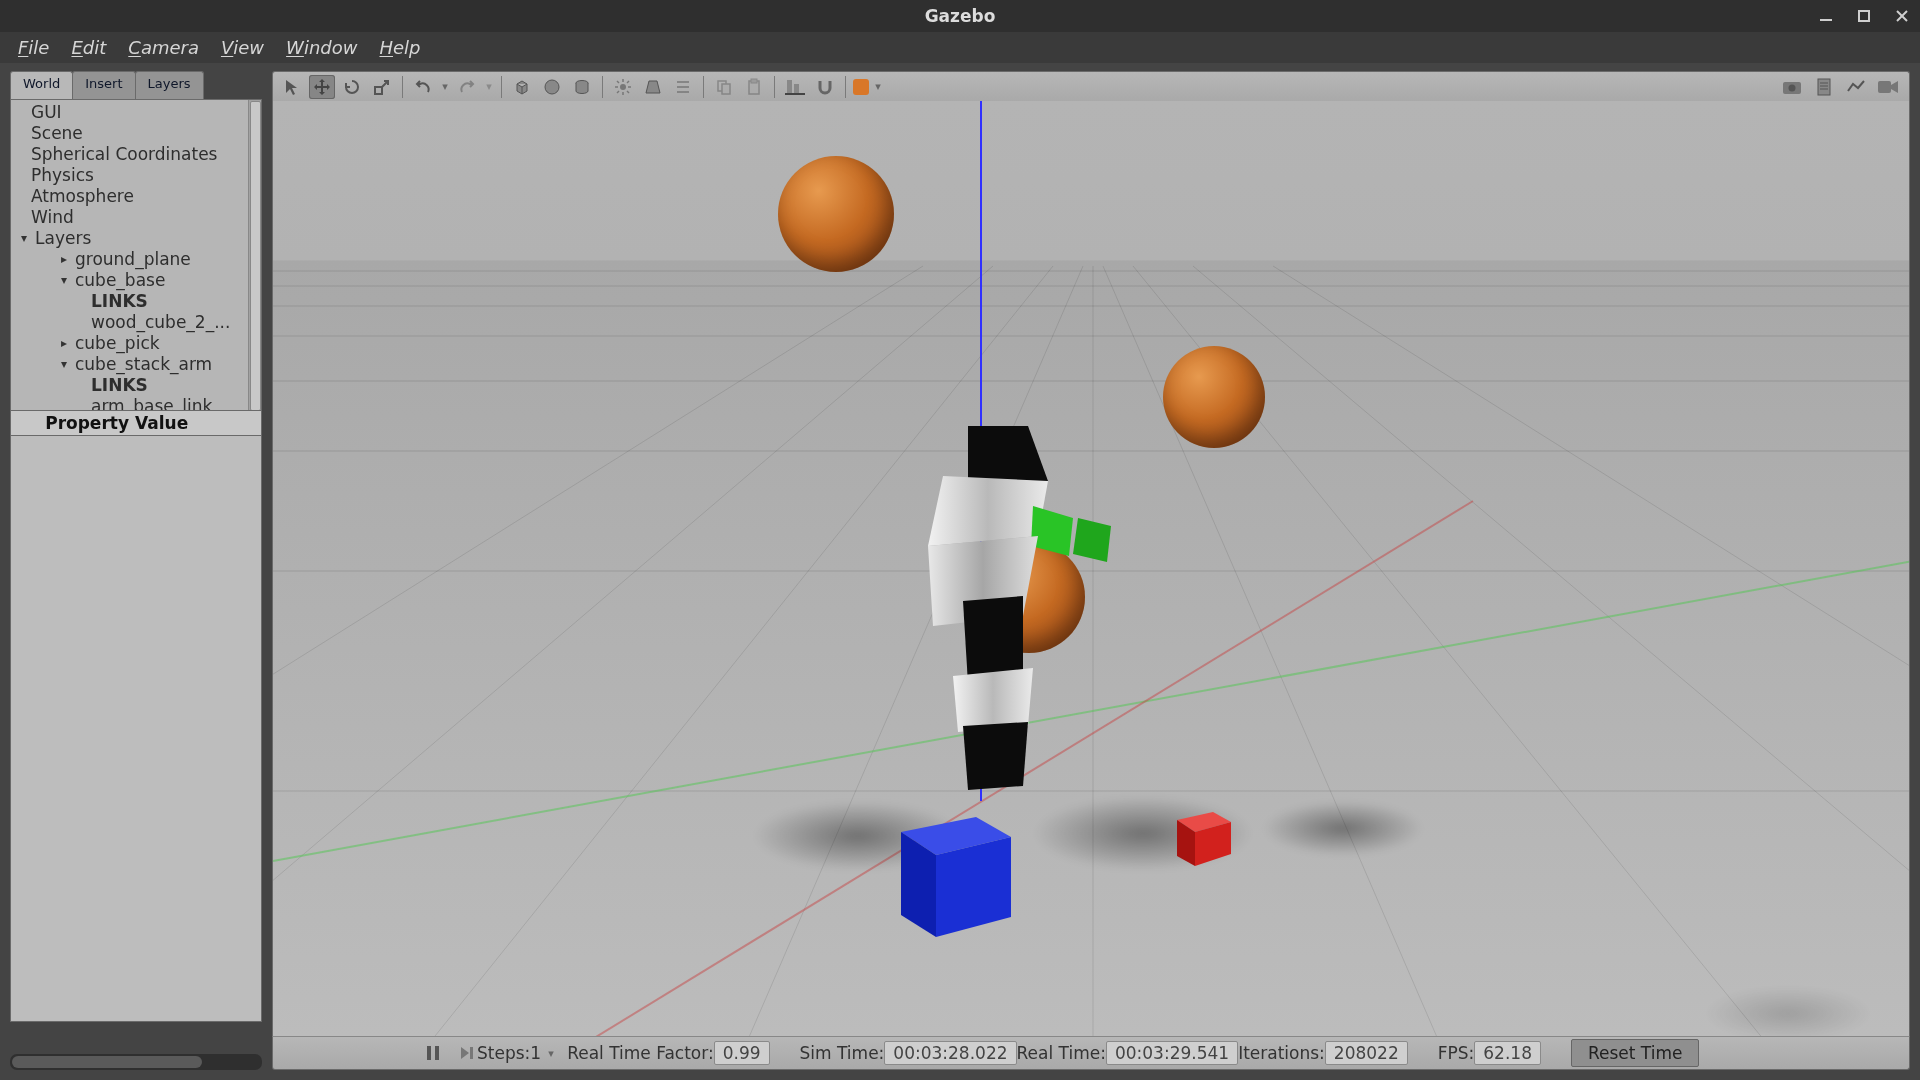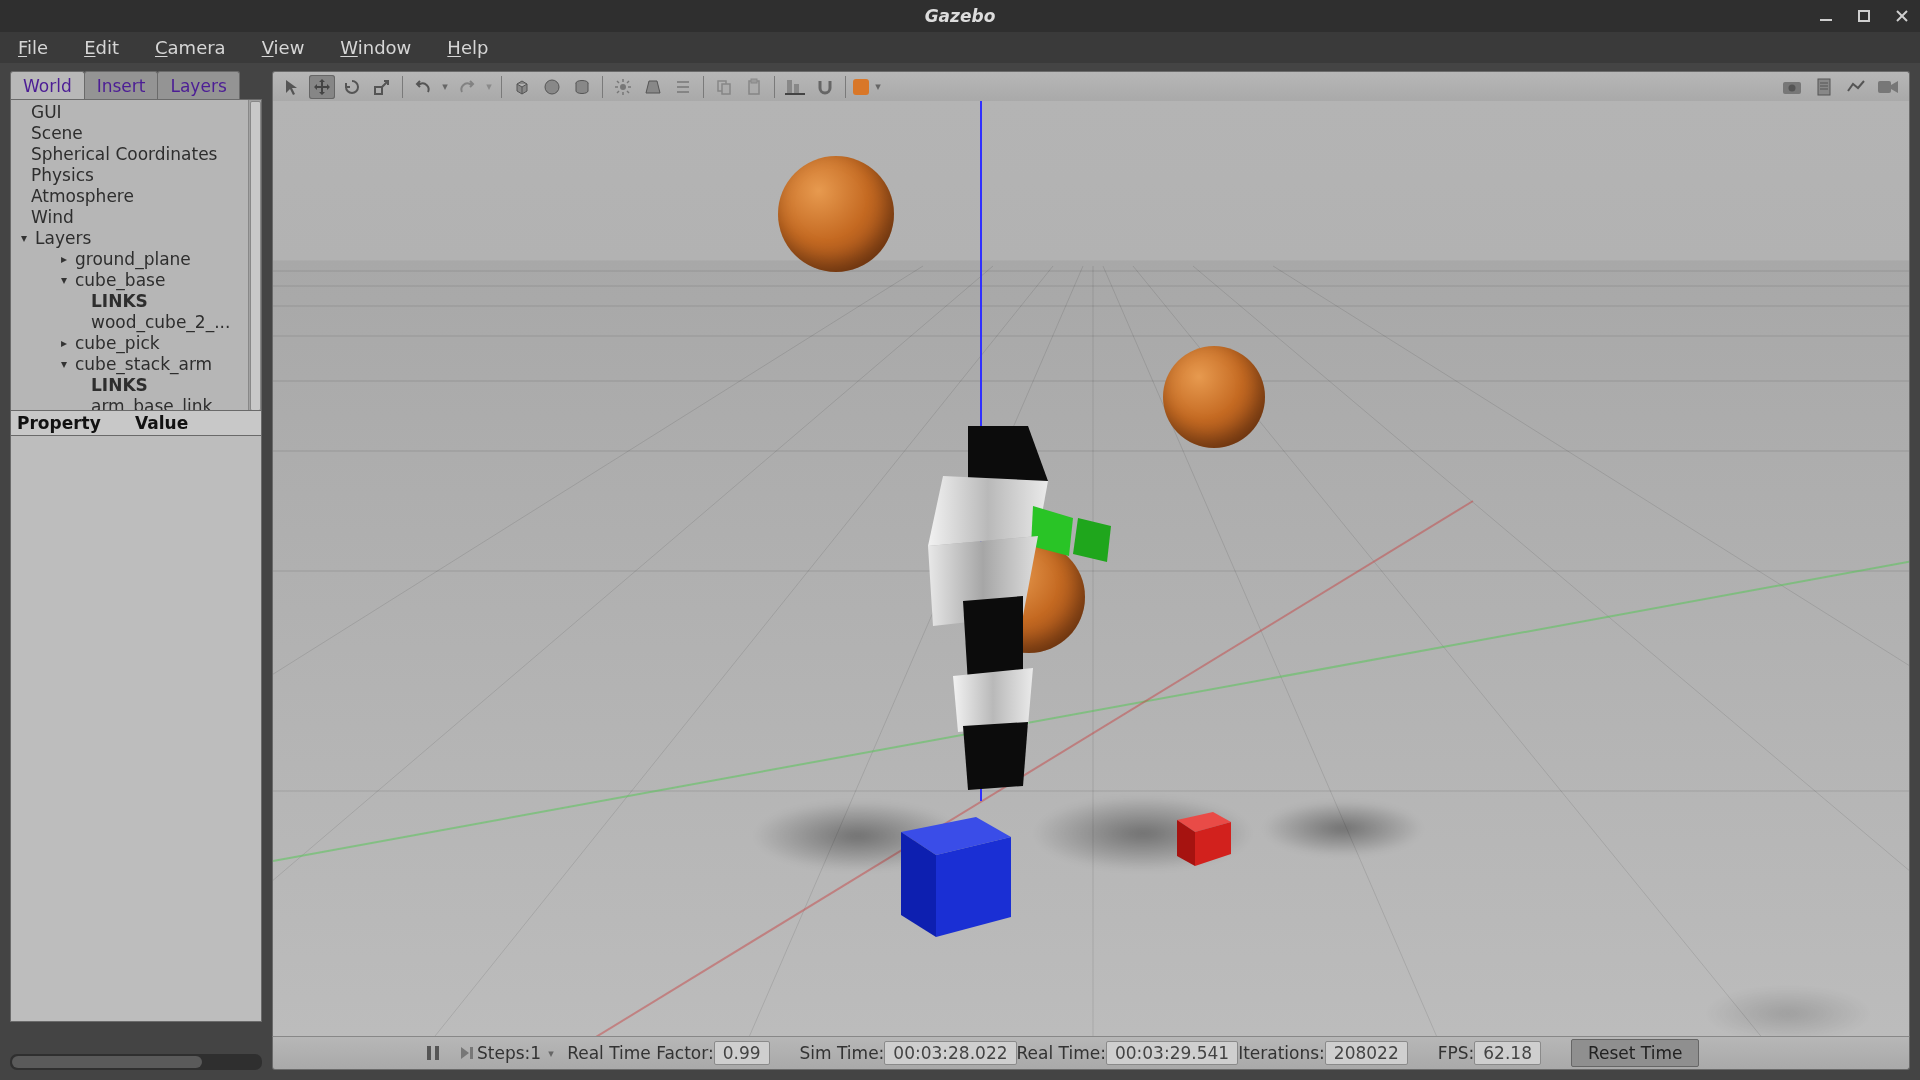--- a/index.html
+++ b/index.html
@@ -6,47 +6,47 @@
   html, body { width: 1920px; height: 1080px; overflow: hidden; background: #2b2b2b; }
 
   .desktop { width: 1920px; height: 1080px; background: #2b2b2b; position: relative; }
 
   
   .titlebar {
     height: 32px; background: #2f2f2f; color: #dcdcdc;
     display: flex; align-items: center; position: relative;
     font-size: 17px; font-weight: 600;
   }
-  .titlebar .title { position: absolute; left: 50%; transform: translateX(-50%); font-style: italic; }
+  .titlebar .title { position: absolute; left: 50%; transform: translateX(-50%); }
   .titlebar .wm-controls { position: absolute; right: 10px; display: flex; gap: 22px; align-items: center; }
   .wm-btn { width: 16px; height: 16px; color: #d0d0d0; font-size: 13px; display:flex; align-items:center; justify-content:center; cursor:pointer; }
 
   
   .menubar {
     height: 31px; background: #3a3a3a; display: flex; align-items: center;
-    padding: 0 8px; gap: 16px;
+    padding: 0 8px; gap: 2px; font-style: italic;
   }
   .menubar .menu-item { color: #d6d6d6; font-size: 18px; padding: 3px 10px; cursor: pointer; }
   .menubar .menu-item u { text-decoration: underline; text-underline-offset: 2px; }
 
   
   .main { display: flex; height: calc(1080px - 32px - 31px); }
 
   
   .left-panel {
     width: 272px; background: #444; display: flex; flex-direction: column;
     padding: 8px 10px 10px 10px; gap: 0;
   }
   .left-inner {
     flex: 1; display: flex; flex-direction: column; background: transparent;
     border-radius: 4px; position: relative;
   }
   .tabs { display: flex; height: 28px; }
   .tab {
-    padding: 4px 12px 4px 12px; font-size: 17px; color: #4c1d95;
+    padding: 4px 12px 4px 12px; font-size: 13px; color: #0f172a;
     background: #949494; border: 1px solid #6a6a6a; border-bottom: none;
     margin-right: -1px; cursor: pointer;
     border-top-left-radius: 3px; border-top-right-radius: 3px;
   }
   .tab.active { background: #b8b8b8; }
   .tree-pane {
     flex: 1; background: #b6b6b6; border: 1px solid #6a6a6a; overflow: hidden;
     position: relative;
   }
   .tree { padding: 2px 0; font-size: 17px; color: #2e2e2e; line-height: 21px; }
@@ -56,21 +56,21 @@
   .tree .lvl2 { padding-left: 80px; }
   .tree .exp { display:inline-block; width:14px; text-align:center; margin-right:4px; color:#333; font-size:12px; }
   .tree .bold { font-weight: 700; }
   .tree-scrollbar { position:absolute; right:0; top:0; width:13px; height:100%; background:#a2a2a2; border-left:1px solid #888; }
   .tree-scrollbar .thumb { position:absolute; left:1px; top:1px; width:11px; height:310px; background:#c8c8c8; border:1px solid #888; border-radius:2px; }
 
   .prop-header {
     display:flex; background:#c8c8c8; border:1px solid #6a6a6a; border-top:none;
     height: 25px; align-items:center; font-size:17px; font-weight:700; color:#111;
   }
-  .prop-header .col1 { width: 118px; padding-left: 6px; }
+  .prop-header .col1 { width: 118px; padding-left: 6px; text-align: right; }
   .prop-header .col2 { flex:1; padding-left: 6px; }
   .prop-body {
     height: 586px; background:#bdbdbd; border:1px solid #6a6a6a; border-top:none;
   }
 
   .left-bottom-scroll {
     height: 16px; margin-top: 10px; background:#2f2f2f; border-radius:7px; position:relative;
   }
   .left-bottom-scroll .thumb {
     position:absolute; left:2px; top:2px; height:12px; width:190px;

